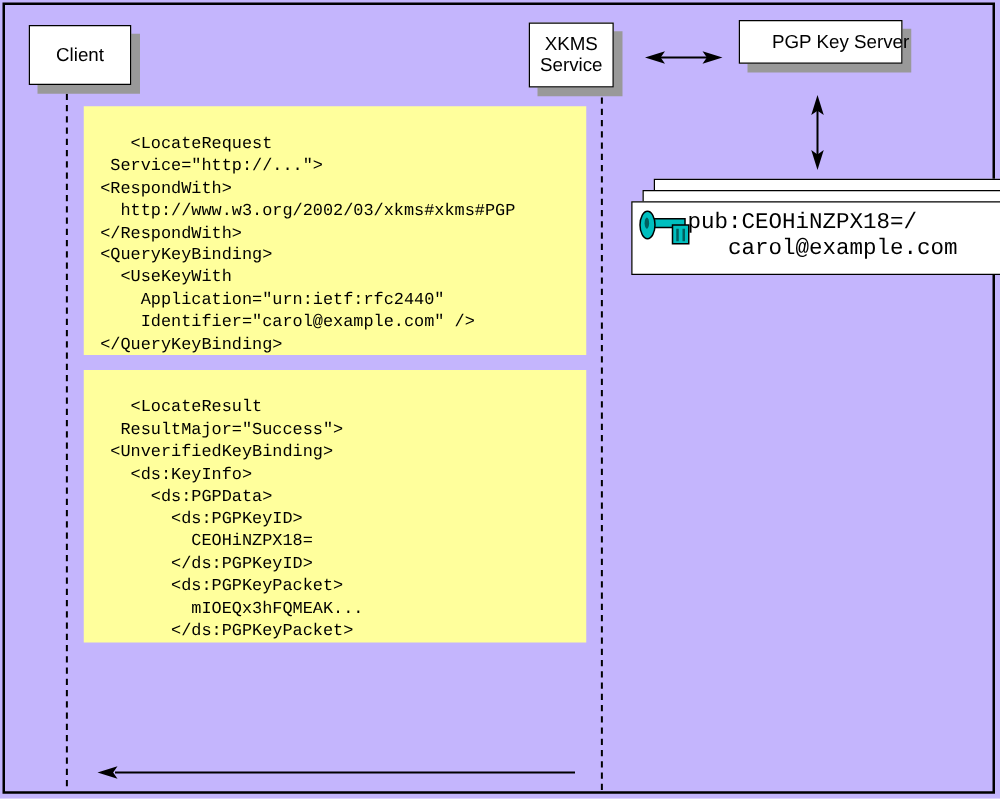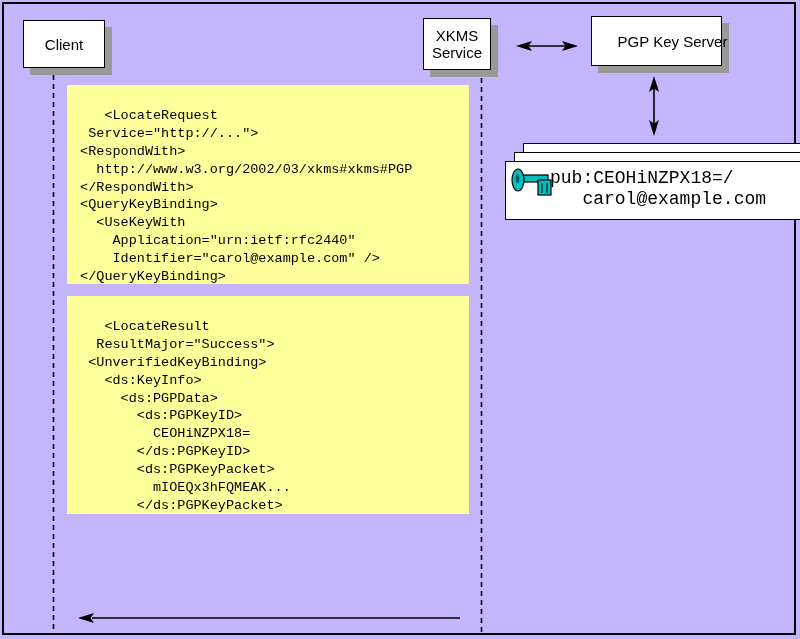--- a/index.html
+++ b/index.html
@@ -29,21 +29,21 @@
     text-align: center;
     font-size: 15px;
     line-height: 17px;
     color: #000000;
     white-space: pre;
     box-sizing: border-box;
     z-index: 3;
   }
   .actor-client   { left: 23px;  top: 20px; width: 82px;  height: 48px; }
   .actor-xkms     { left: 423px; top: 18px; width: 68px;  height: 52px; }
-  .actor-pgp      { left: 591px; top: 16px; width: 131px; height: 50px; padding-left: 32px; }
+  .actor-pgp      { left: 591px; top: 16px; width: 131px; height: 35px; padding-left: 32px; }
 
   .code-block {
     position: absolute;
     left: 67px;
     width: 402px;
     background: #FFFF9C;
     font-family: "Liberation Mono", monospace;
     font-size: 13.5px;
     line-height: 17.9px;
     color: #000000;

